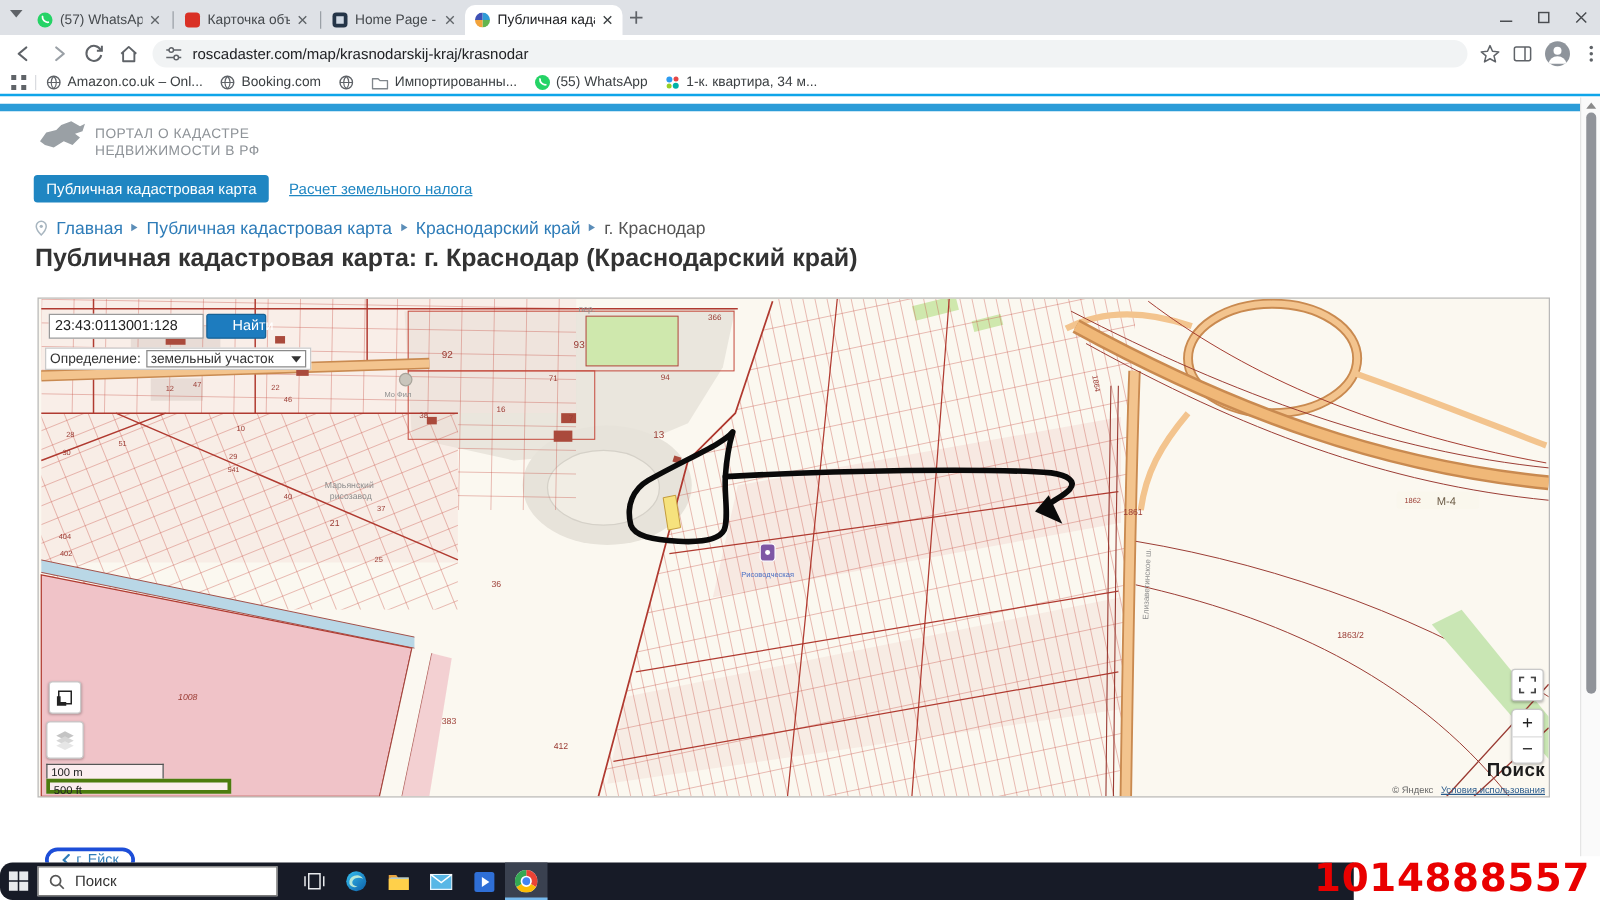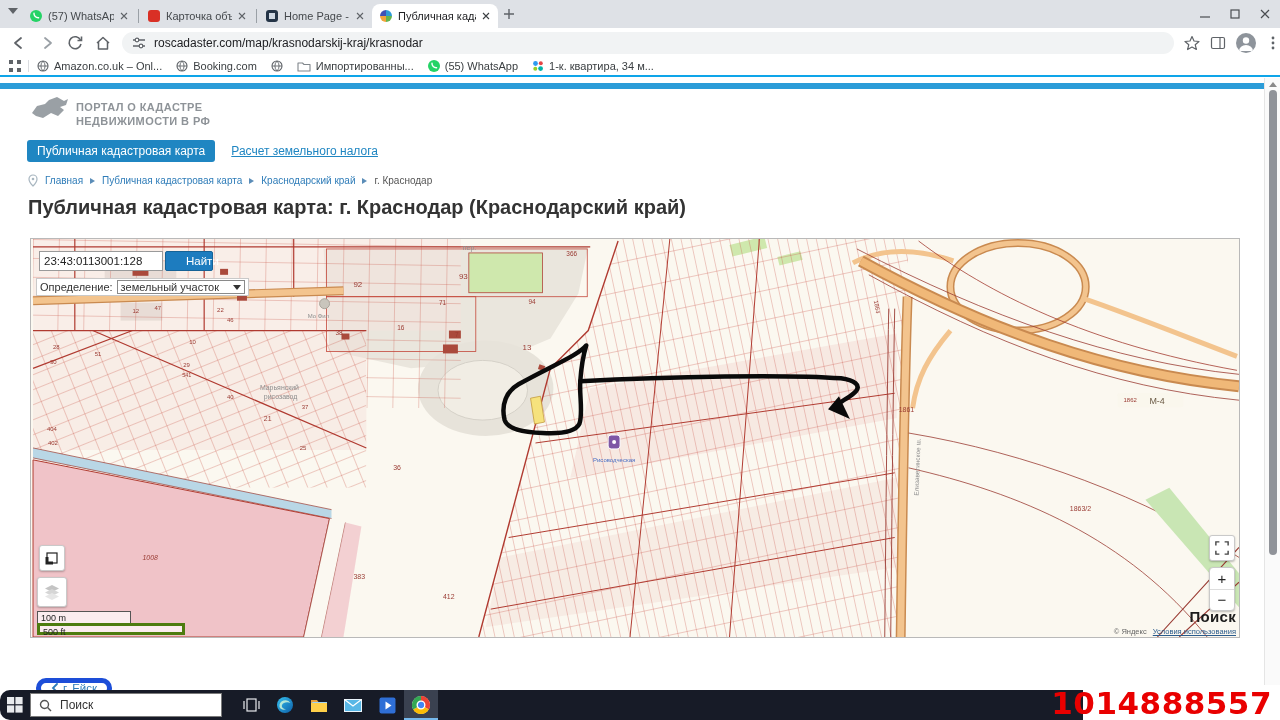--- a/index.html
+++ b/index.html
@@ -28,25 +28,25 @@
   .avatar { width:20px; height:20px; border-radius:50%; background:#8e949b; position:relative; overflow:hidden; }
 
   .bookmarks { position:absolute; left:0; top:57px; width:1280px; height:20px; background:#fff; border-bottom:2px solid #0ea5e9; display:flex; align-items:center; font-size:11px; color:#3c4043; }
   .bm { display:flex; align-items:center; gap:5px; margin-right:14px; white-space:nowrap; }
   .bmsep { width:1px; height:12px; background:#dadce0; margin:0 8px 0 6px; }
 
   
   .page { position:absolute; left:0; top:78px; width:1264px; height:612px; background:#fff; overflow:hidden; }
   .pagebar { position:absolute; left:0; top:5px; width:1264px; height:6px; background:#2b9cd8; }
   .logo-img { position:absolute; left:30px; top:17px; }
-  .logo-text { position:absolute; left:76px; top:22px; font-size:11px; font-weight:bold; color:#8e9398; letter-spacing:.4px; line-height:14px; }
+  .logo-text { position:absolute; left:76px; top:22px; font-size:11px; font-weight:normal; color:#8e9398; letter-spacing:.4px; line-height:14px; }
   .sitenav { position:absolute; left:27px; top:62px; height:22px; display:flex; align-items:center; gap:16px; }
   .sitenav .active-tab { background:#1f86c2; color:#fff; font-size:12px; padding:4px 10px; border-radius:3px; }
   .sitenav .nav-link { color:#1f86c2; font-size:12px; }
-  .crumbs { position:absolute; left:28px; top:96px; display:flex; align-items:center; gap:7px; font-size:10px; }
+  .crumbs { position:absolute; left:28px; top:96px; display:flex; align-items:center; gap:7px; font-size:14px; }
   .crumbs a { color:#2e7cb8; text-decoration:none; }
   .crumbs .cur { color:#555; }
   .crumb-arrow { width:0; height:0; border-top:3px solid transparent; border-bottom:3px solid transparent; border-left:5px solid #5b8db8; }
   h1.ptitle { position:absolute; left:28px; top:118px; font-size:20px; font-weight:700; color:#333; }
 
   
   .mapwrap { position:absolute; left:30px; top:160px; width:1210px; height:400px; border:1px solid #b9b9b9; background:#fbf8f0; }
   .mapwrap svg.mapsvg { position:absolute; left:0; top:0; }
   .m-search { position:absolute; left:8px; top:12px; display:flex; }
   .m-search input { width:124px; height:20px; border:1px solid #9a9a9a; background:#fff; font-size:11.5px; padding:0 4px; color:#222; font-family:"Liberation Sans",sans-serif; }
@@ -61,21 +61,21 @@
   .zoomctrl { position:absolute; right:4px; top:328px; width:26px; height:44px; background:#fff; border:1px solid #c9c9c9; border-radius:4px; box-shadow:0 1px 2px rgba(0,0,0,.25); display:flex; flex-direction:column; }
   .zoomctrl div { flex:1; display:flex; align-items:center; justify-content:center; font-size:15px; color:#222; }
   .zoomctrl .zin { border-bottom:1px solid #ddd; }
   .scale { position:absolute; left:6px; top:372px; font-size:9px; color:#222; }
   .scale .sm { width:94px; border:1px solid #555; border-bottom:none; background:rgba(255,255,255,.7); padding:0 3px; height:12px; line-height:12px; }
   .scale .sft { width:148px; border:3px solid #4d7c0f; background:rgba(255,255,255,.7); padding:0 3px; height:12px; line-height:12px; }
   .ylogo { position:absolute; right:3px; top:369px; font-size:15px; font-weight:bold; color:#1c1c1c; letter-spacing:.3px; }
   .yattr { position:absolute; right:3px; top:388px; font-size:7.5px; color:#666; }
   .yattr .terms { color:#2a5b8c; text-decoration:underline; margin-left:4px; }
 
-  .backlink { position:absolute; left:36px; top:600px; height:20px; border:5px solid #1d4ed8; border-radius:10px; background:#fff; color:#2e7cb8; font-size:11.5px; display:flex; align-items:center; gap:5px; padding:0 10px; }
+  .backlink { position:absolute; left:36px; top:600px; height:20px; border:3px solid #1d4ed8; border-radius:10px; background:#fff; color:#2e7cb8; font-size:11.5px; display:flex; align-items:center; gap:5px; padding:0 10px; }
 
   
   .vscroll { position:absolute; right:0; top:78px; width:16px; height:612px; background:#fafafa; border-left:1px solid #e5e5e5; }
   .vscroll .up { position:absolute; left:4px; top:4px; width:0; height:0; border-left:4px solid transparent; border-right:4px solid transparent; border-bottom:5px solid #8a8a8a; }
   .vscroll .thumb { position:absolute; left:4px; top:12px; width:8px; height:465px; background:#909399; border-radius:4px; }
 
   
   .taskbar { position:absolute; left:0; top:690px; width:1280px; height:30px; background:#171b27; display:flex; align-items:center; z-index:5;border-radius:10px; }
   .startbtn { width:30px; height:30px; display:flex; align-items:center; justify-content:center; }
   .tsearch { width:192px; height:24px; background:#fff; border:1px solid #7a7a7a; display:flex; align-items:center; gap:8px; padding:0 8px; font-size:12px; color:#333; }

